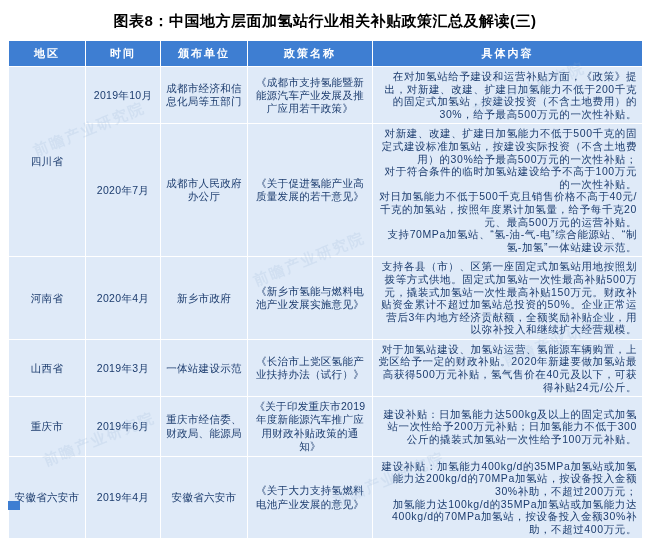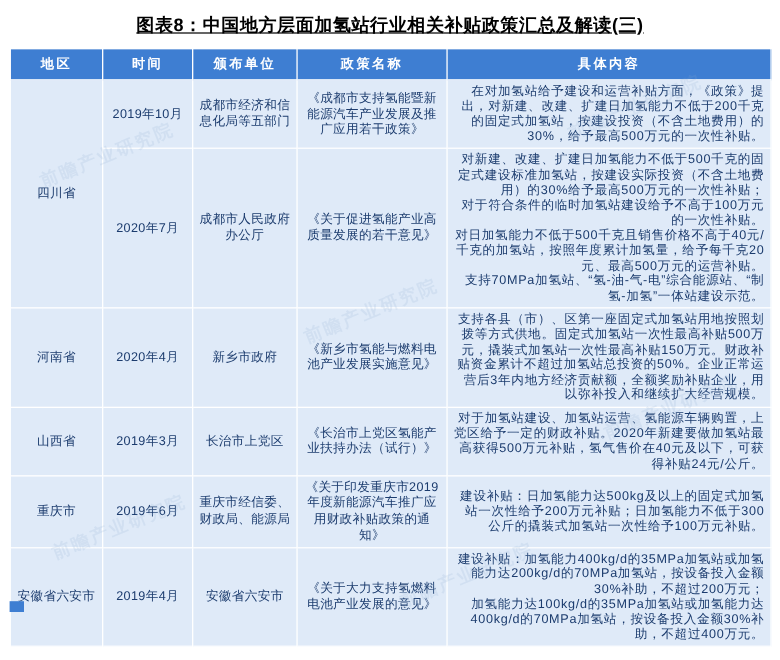--- a/index.html
+++ b/index.html
@@ -8,21 +8,21 @@
     --watermark:#8aabcf;
   }
   *{margin:0;padding:0;box-sizing:border-box;}
   html,body{width:650px;height:550px;background:#ffffff;overflow:hidden;
     font-family:"Liberation Sans","DejaVu Sans",sans-serif;}
   .page{position:relative;width:650px;height:550px;padding:6px 8px 0 8px;}
   .wm-layer{position:absolute;inset:0;pointer-events:none;z-index:2;}
   .wm{position:absolute;font-size:15px;font-weight:bold;color:var(--watermark);
     opacity:.16;transform:rotate(-22deg);white-space:nowrap;letter-spacing:2px;}
   h1{font-size:15px;font-weight:bold;color:var(--title-text);text-align:center;
-    padding:6px 0 9px 0;letter-spacing:.5px;text-decoration:underline;}
+    padding:6px 0 9px 0;letter-spacing:.5px;}
   table{width:634px;border-collapse:collapse;table-layout:fixed;position:relative;z-index:1;}
   col.c1{width:77px}col.c2{width:75px}col.c3{width:87px}col.c4{width:125px}col.c5{width:270px}
   th{background:var(--header-bg);color:var(--header-text);font-size:11px;font-weight:bold;
     padding:5px 2px;border:1.5px solid #ffffff;letter-spacing:2px;}
   td{background:var(--cell-bg);color:var(--body-text);font-size:10.5px;
     border:1.5px solid #ffffff;padding:3px 4px;vertical-align:middle;
     text-align:center;line-height:1.25;letter-spacing:.3px;}
   td.c-content{text-align:right;line-height:1.2;letter-spacing:.6px;padding:3px 5px;}
   td.c-content .para{margin:0;}
   td.c-content b{font-weight:normal;}
@@ -90,21 +90,21 @@
           <td class="c-time">2020年4月</td>
           <td class="c-unit">新乡市政府</td>
           <td class="c-policy">《新乡市氢能与燃料电池产业发展实施意见》</td>
           <td class="c-content">
             <div class="para">支持各县（市）、区第一座固定式加氢站用地按照划拨等方式供地。固定式加氢站一次性最高补贴500万元，撬装式加氢站一次性最高补贴150万元。财政补贴资金累计不超过加氢站总投资的50%。企业正常运营后3年内地方经济贡献额，全额奖励补贴企业，用以弥补投入和继续扩大经营规模。</div>
           </td>
         </tr>
         <tr>
           <td class="c-region" rowspan="1">山西省</td>
           <td class="c-time">2019年3月</td>
-          <td class="c-unit">长治市上党区</td>
+          <td class="c-unit">一体站建设示范</td>
           <td class="c-policy">《长治市上党区氢能产业扶持办法（试行）》</td>
           <td class="c-content">
             <div class="para">对于加氢站建设、加氢站运营、氢能源车辆购置，上党区给予一定的财政补贴。2020年新建要做加氢站最高获得500万元补贴，氢气售价在40元及以下，可获得补贴24元/公斤。</div>
           </td>
         </tr>
         <tr>
           <td class="c-region" rowspan="1">重庆市</td>
           <td class="c-time">2019年6月</td>
           <td class="c-unit">重庆市经信委、财政局、能源局</td>
           <td class="c-policy">《关于印发重庆市2019年度新能源汽车推广应用财政补贴政策的通知》</td>

